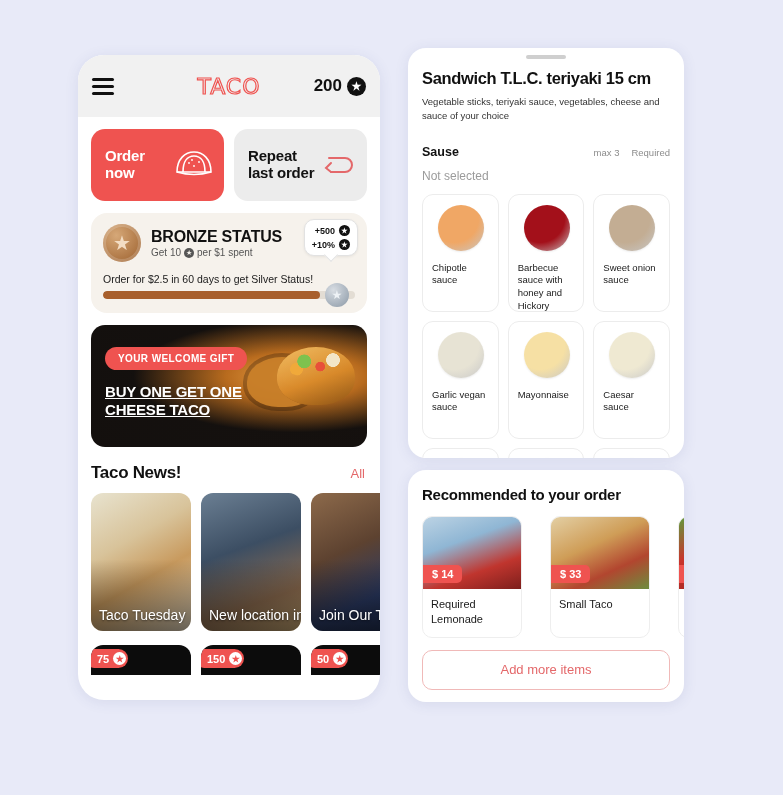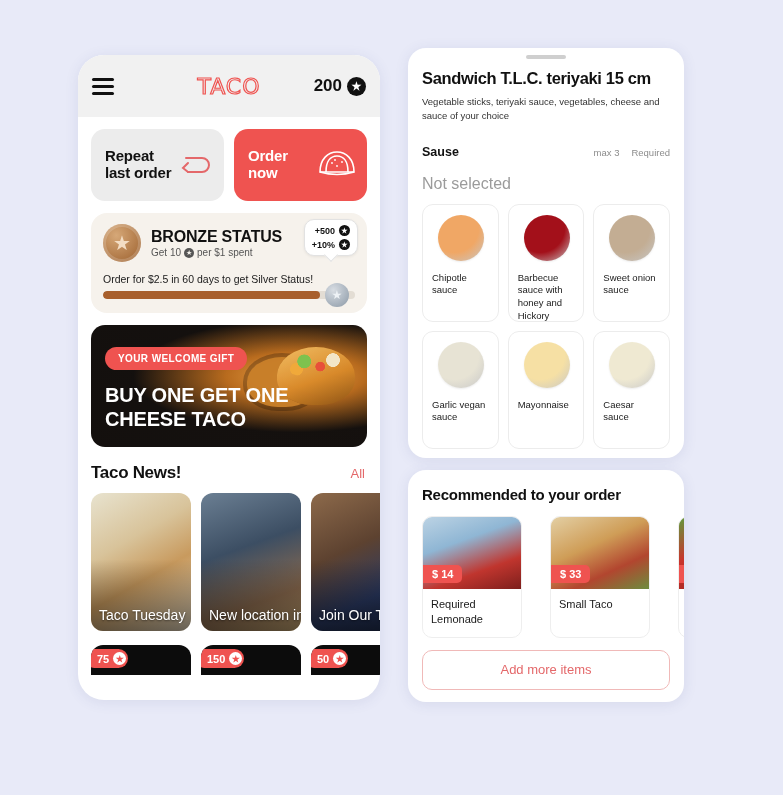--- a/index.html
+++ b/index.html
@@ -160,22 +160,22 @@
                 radial-gradient(circle at 18% 70%, #f0a93a 0 11%, transparent 12%);
   }
   .promo-gift {
     position: absolute; left: 14px; top: 22px;
     background: #ef5350; color: #fff;
     font-size: 10px; font-weight: 800; letter-spacing: .4px;
     padding: 6px 13px; border-radius: 20px; z-index: 3;
   }
   .promo-title {
     position: absolute; left: 14px; top: 58px; z-index: 3;
-    color: #fff; font-size: 20px; font-weight: 800;
-    line-height: 1.22; letter-spacing: -.2px;
+    color: #fff; font-size: 15px; font-weight: 800;
+    line-height: 1.22; letter-spacing: -.2px; text-decoration: underline;
   }
 
   
   .news-head {
     display: flex; align-items: baseline; justify-content: space-between;
     margin-top: 16px; padding-right: 2px;
   }
   .news-title { font-size: 17px; font-weight: 800; color: #111; letter-spacing: -.3px; }
   .news-all { font-size: 13px; color: #e4686a; font-weight: 500; cursor: pointer; }
   .news-row { display: flex; gap: 10px; margin-top: 10px; }
@@ -229,21 +229,21 @@
     margin: 7px auto 0 auto;
   }
   .sheet-pad { padding: 10px 14px 0 14px; }
   .sheet-title { font-size: 16.5px; font-weight: 800; color: #111; letter-spacing: -.35px; }
   .sheet-desc { font-size: 9.5px; color: #333; line-height: 1.45; margin-top: 7px; }
   .opt-head {
     display: flex; align-items: baseline; margin-top: 22px;
   }
   .opt-name { font-size: 12.5px; font-weight: 800; color: #111; }
   .opt-meta { margin-left: auto; display: flex; gap: 12px; font-size: 9.5px; color: #8c8c8c; }
-  .opt-state { font-size: 16px; color: #9b9b9b; margin-top: 16px; }
+  .opt-state { font-size: 12px; color: #9b9b9b; margin-top: 10px; }
 
   .sauce-grid {
     display: grid; grid-template-columns: repeat(3, 1fr);
     gap: 9px; margin-top: 11px;
   }
   .sauce-card {
     border: 1px solid #ececec; border-radius: 11px;
     height: 118px; padding: 10px 9px; cursor: pointer;
     background: #fff;
   }
@@ -303,50 +303,50 @@
     <div class="logo-taco">TACO</div>
     <div class="points-pill">
       <span>200</span>
       <span class="star-badge">★</span>
     </div>
   </div>
 
   <div class="phone-body">
 
     <div class="quick-row">
-      <div class="qa qa-repeat">
-        <div class="qa-label">
-          <div>Repeat</div>
-          <div>last order</div>
-        </div>
-        <span class="qa-icon">
-          <svg width="34" height="26" viewBox="0 0 34 26" fill="none" stroke="#e4686a" stroke-width="2" stroke-linecap="round">
-            <path d="M6 8 H22 a7 7 0 0 1 0 14 H8"></path>
-            <path d="M12 17 L7 22 L12 26" transform="translate(-4,-4)"></path>
-          </svg>
-        </span>
-      </div>
       <div class="qa qa-order">
         <div class="qa-label">
           <div>Order</div>
           <div>now</div>
         </div>
         <span class="qa-icon">
           <svg width="40" height="30" viewBox="0 0 40 30" fill="none" stroke="#fff" stroke-width="1.6">
             <path d="M3 24 C3 11 11 4 20 4 C29 4 37 11 37 24 Z"></path>
             <path d="M9 24 C9 14 13 8 20 8"></path>
             <path d="M31 24 C31 14 27 8 20 8"></path>
             <path d="M3 24 Q20 29 37 24"></path>
             <circle cx="15" cy="15" r=".9" fill="#fff" stroke="none"></circle>
             <circle cx="20" cy="18" r=".9" fill="#fff" stroke="none"></circle>
             <circle cx="25" cy="14" r=".9" fill="#fff" stroke="none"></circle>
             <circle cx="18" cy="12" r=".9" fill="#fff" stroke="none"></circle>
           </svg>
         </span>
       </div>
+      <div class="qa qa-repeat">
+        <div class="qa-label">
+          <div>Repeat</div>
+          <div>last order</div>
+        </div>
+        <span class="qa-icon">
+          <svg width="34" height="26" viewBox="0 0 34 26" fill="none" stroke="#e4686a" stroke-width="2" stroke-linecap="round">
+            <path d="M6 8 H22 a7 7 0 0 1 0 14 H8"></path>
+            <path d="M12 17 L7 22 L12 26" transform="translate(-4,-4)"></path>
+          </svg>
+        </span>
+      </div>
     </div>
 
     <div class="status-card">
       <div class="status-top">
         <div class="medal">
           <span class="medal-star">★</span>
         </div>
         <div>
           <div class="status-title">BRONZE STATUS</div>
           <div class="status-sub">

